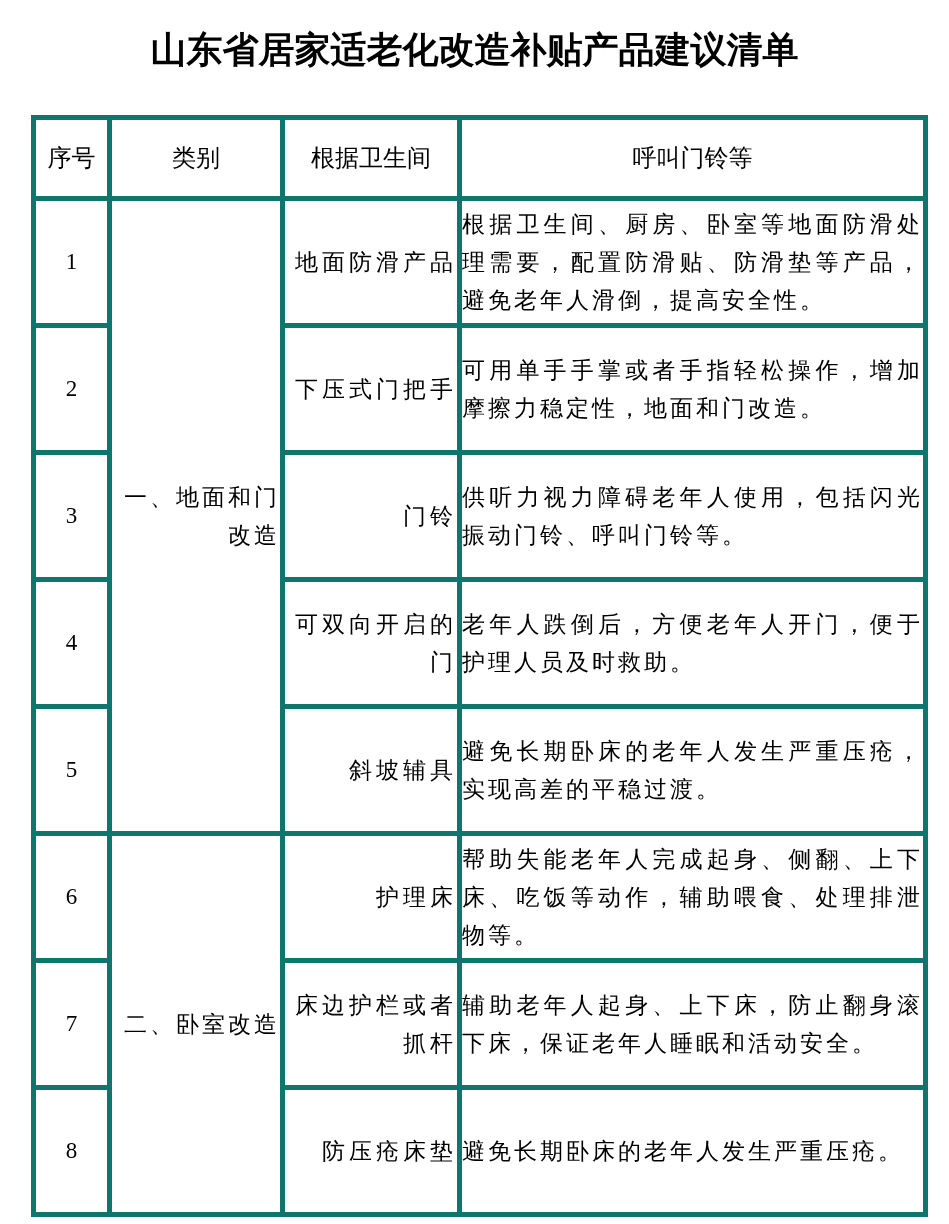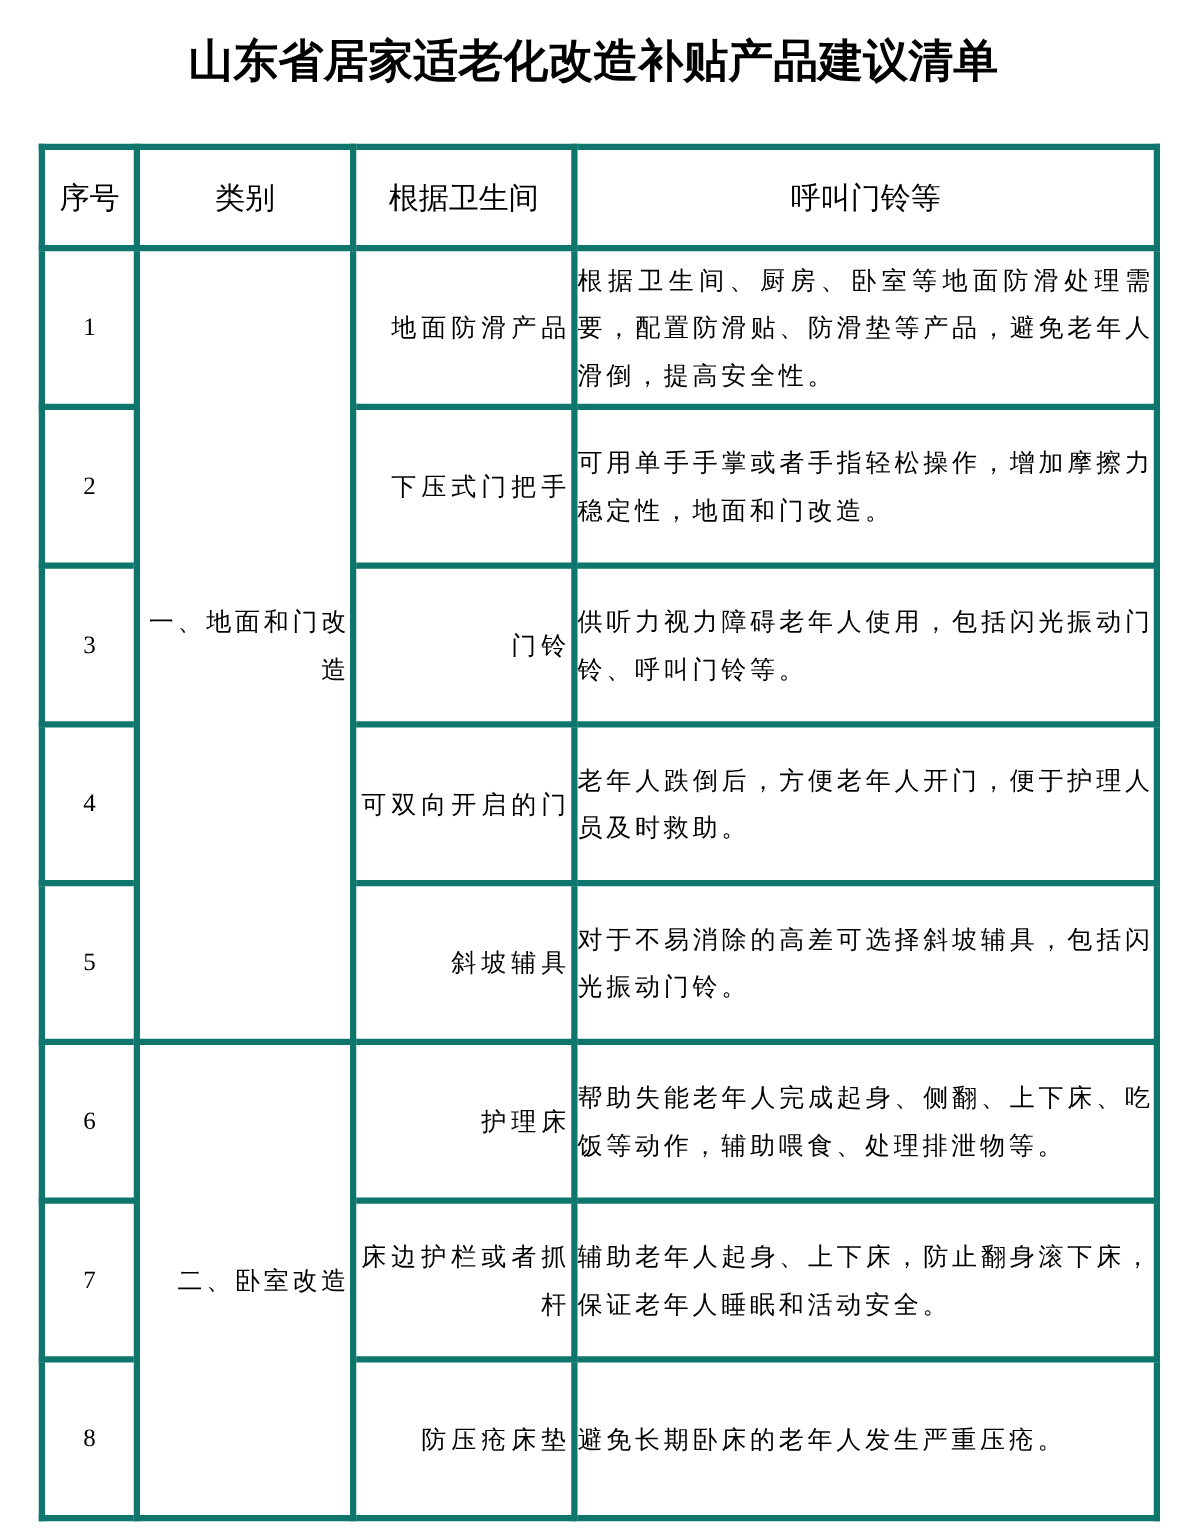--- a/index.html
+++ b/index.html
@@ -46,21 +46,21 @@
   }
   table.list th {
     height: 76px;
     font-family: "DejaVu Sans", "Liberation Sans", sans-serif;
     font-weight: normal;
     font-size: 24px;
     text-align: center;
   }
   table.list td {
     height: 122px;
-    font-size: 20px;
+    font-size: 23px;
     line-height: 38px;
   }
   td.no {
     text-align: center;
     font-family: "Liberation Serif", "DejaVu Serif", serif;
     font-size: 24px;
   }
   td.cat {
     text-align: right;
     padding: 0 4px;
@@ -116,21 +116,21 @@
       <td class="desc">供听力视力障碍老年人使用，包括闪光振动门铃、呼叫门铃等。</td>
     </tr>
     <tr>
       <td class="no">4</td>
       <td class="prod">可双向开启的门</td>
       <td class="desc">老年人跌倒后，方便老年人开门，便于护理人员及时救助。</td>
     </tr>
     <tr>
       <td class="no">5</td>
       <td class="prod">斜坡辅具</td>
-      <td class="desc">对于不易消除的高差可选择斜坡辅具，包括闪光振动门铃。</td>
+      <td class="desc">避免长期卧床的老年人发生严重压疮，实现高差的平稳过渡。</td>
     </tr>
     <tr>
       <td class="no">6</td>
       <td class="cat thin-top" rowspan="3">二、卧室改造</td>
       <td class="prod">护理床</td>
       <td class="desc">帮助失能老年人完成起身、侧翻、上下床、吃饭等动作，辅助喂食、处理排泄物等。</td>
     </tr>
     <tr>
       <td class="no">7</td>
       <td class="prod">床边护栏或者抓杆</td>

